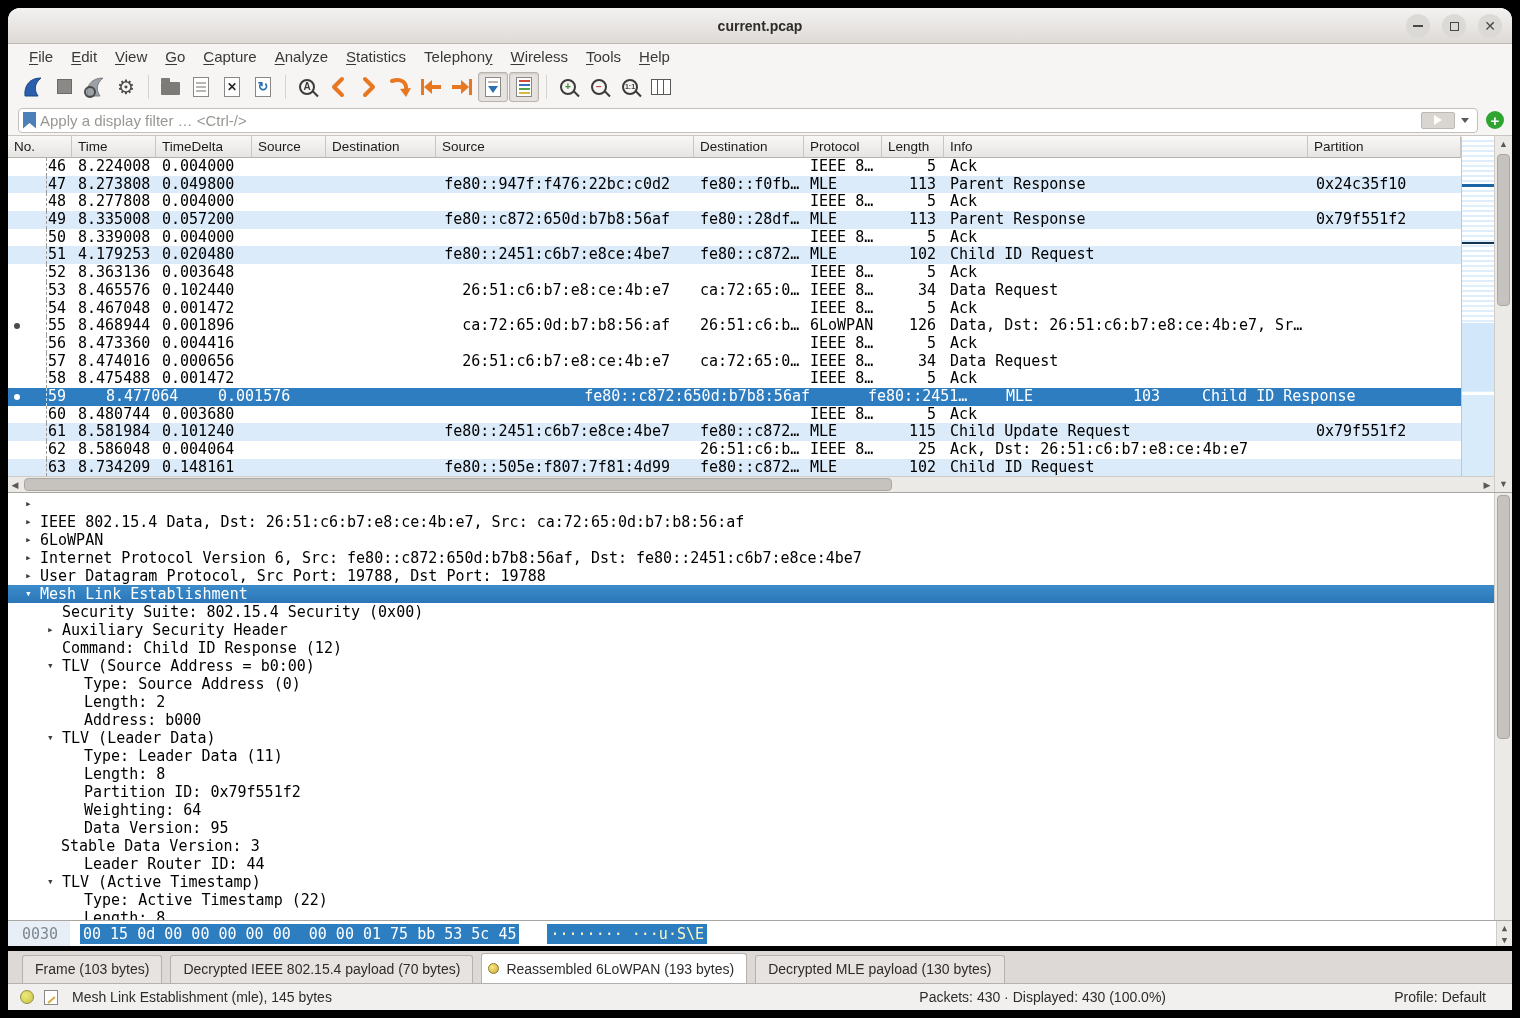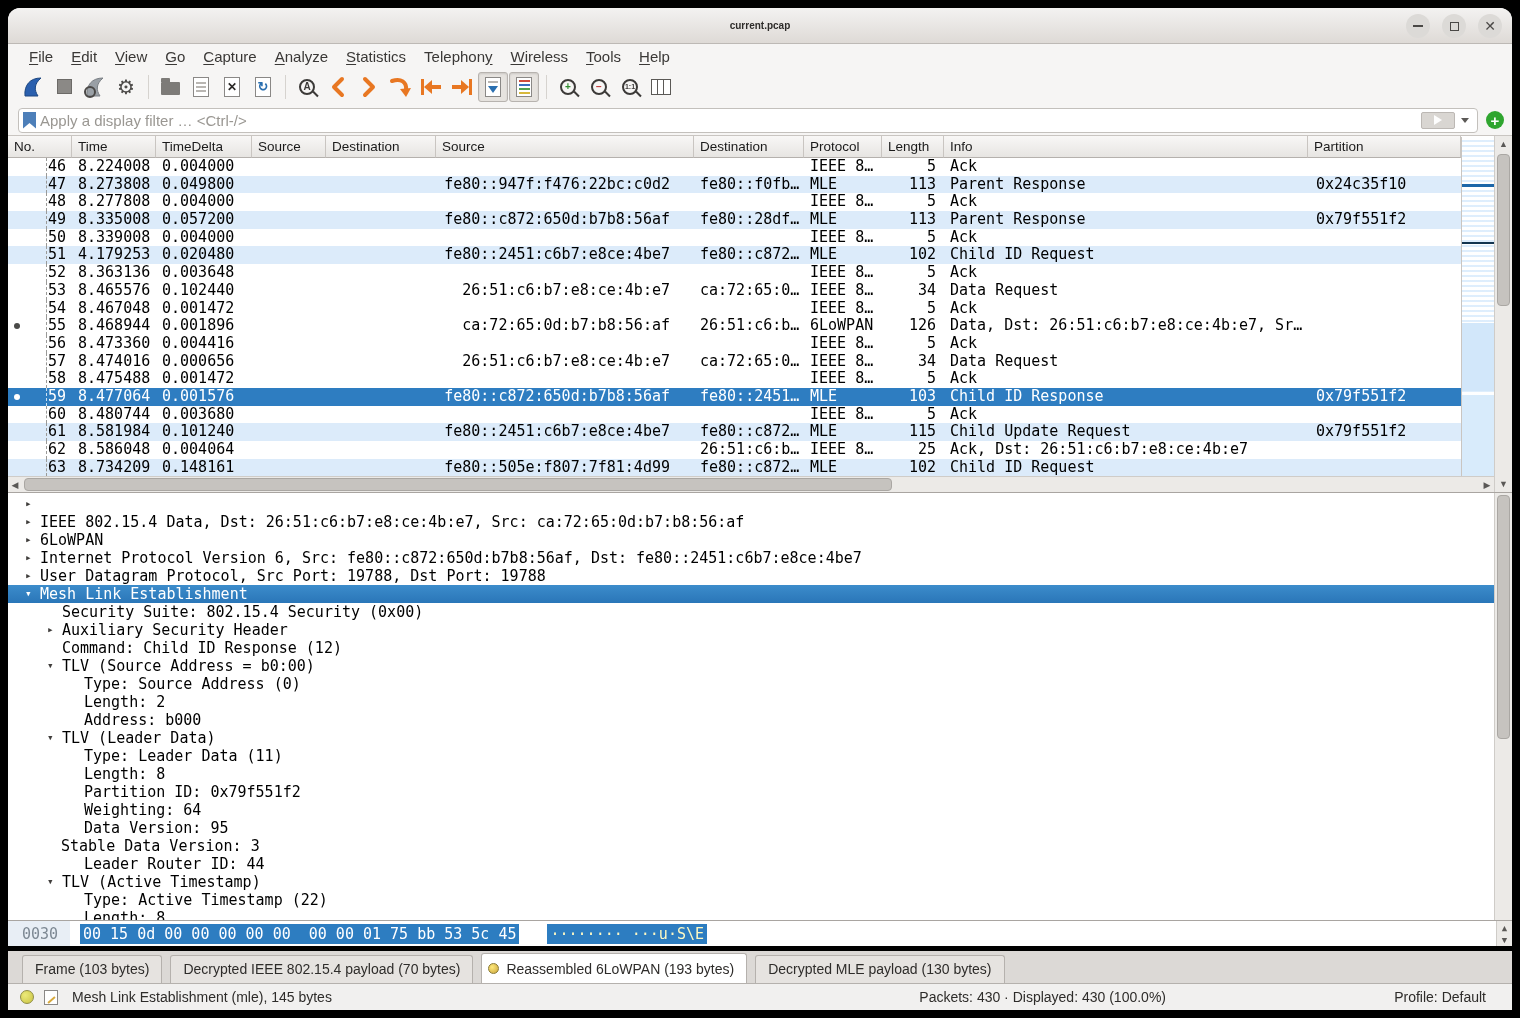--- a/index.html
+++ b/index.html
@@ -6,21 +6,21 @@
   html,body { width:1520px; height:1018px; background:#000; overflow:hidden;
               font-family:"Liberation Sans", sans-serif; }
   .window { position:absolute; left:8px; top:8px; width:1504px; height:1002px;
             background:#f6f5f4; border-radius:12px 12px 0 0; overflow:hidden;
             display:flex; flex-direction:column; }
 
   
   .titlebar { height:36px; flex:0 0 36px; background:linear-gradient(#f3f2f1,#dedad6);
               border-bottom:1px solid #bdb9b5; position:relative;
               display:flex; align-items:center; justify-content:center; }
-  .titlebar .title { font-size:10px; font-weight:bold; color:#2e2c2a; }
+  .titlebar .title { font-size:14px; font-weight:bold; color:#2e2c2a; }
   .winbtns { position:absolute; right:10px; top:6px; display:flex; gap:12px; }
   .wbtn { width:24px; height:24px; border-radius:50%; background:#dcdad7;
           display:flex; align-items:center; justify-content:center;
           color:#4a4846; font-size:13px; cursor:default; }
   .wbtn .minus { width:10px; height:2px; background:#4a4846; display:block; }
   .wbtn .maxsq { width:9px; height:9px; border:1.5px solid #4a4846; display:block; }
   .wbtn .xch { font-size:14px; line-height:1; }
 
   
   .menubar { height:24px; flex:0 0 24px; display:flex; align-items:center;
@@ -84,21 +84,21 @@
   .pl-left { flex:1; display:flex; flex-direction:column; overflow:hidden; }
   .pl-grid { display:grid;
      grid-template-columns:64px 84px 96px 74px 110px 258px 110px 78px 62px 364px 1fr; }
   .pl-header { height:22px; flex:0 0 22px; }
   .pl-header .hcell { background:linear-gradient(#f8f7f6,#e7e5e2); border-right:1px solid #c9c5c1;
         border-bottom:1px solid #b5b1ad; font-size:13.5px; color:#1a1a1a;
         display:flex; align-items:center; padding-left:6px; overflow:hidden; white-space:nowrap; }
   .pl-rows { height:319px; overflow:hidden; font-family:"DejaVu Sans Mono",monospace; font-size:15px; }
   .pl-row { height:17.7px; line-height:17.7px; white-space:nowrap; color:#000; }
   .pl-row.hl { background:#dcebfa; }
-  .pl-row.sel { background:#2e7dc1; color:#fff; }
+  .pl-row.sel { background:#2e7dc1; color:#fff;gap:28px; }
   .pl-row > div { overflow:hidden; white-space:nowrap; }
   .c-no { text-align:right; padding-right:6px; position:relative; }
   .c-no .dash { position:absolute; left:38px; top:0; bottom:0; border-left:1px dashed #9a9a98; }
   .c-no .marker { position:absolute; left:6px; top:6px; width:6px; height:6px; border-radius:50%;
                   background:#4a4a48; }
   .pl-row.sel .c-no .marker { background:#fff; }
   .pl-row.sel .c-no .dash { border-left-color:#cfe2f2; }
   .c-time,.c-delta,.c-src1,.c-dst1,.c-dst2,.c-proto,.c-info,.c-part { padding-left:6px; }
   .c-src2 { text-align:right; padding-right:24px; }
   .c-len { text-align:right; padding-right:8px; }

